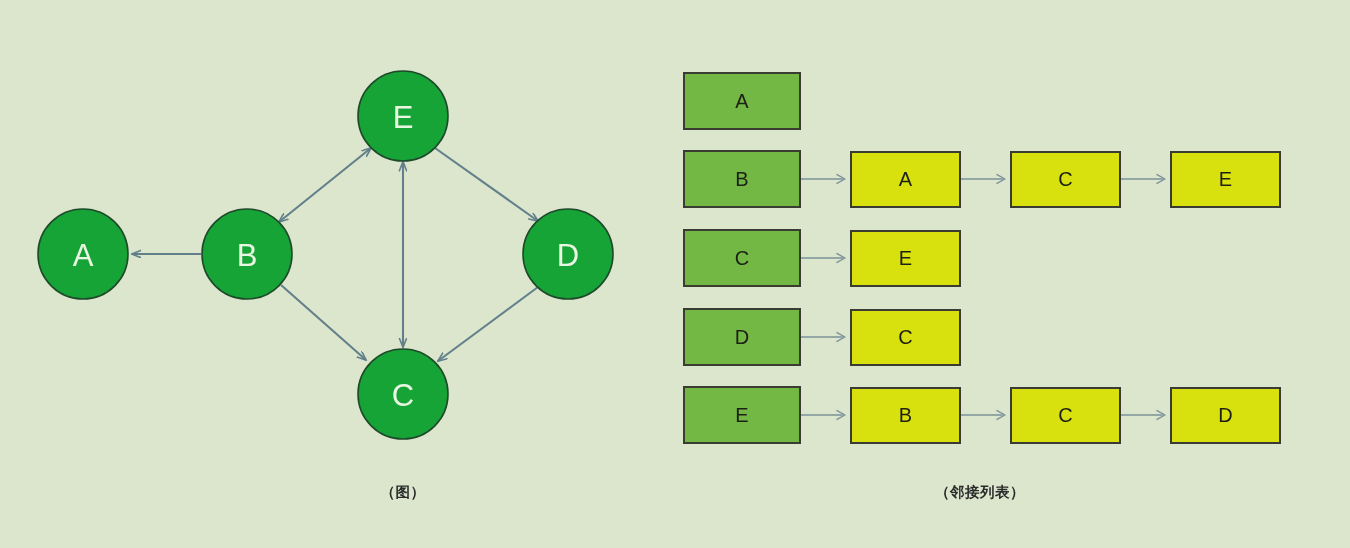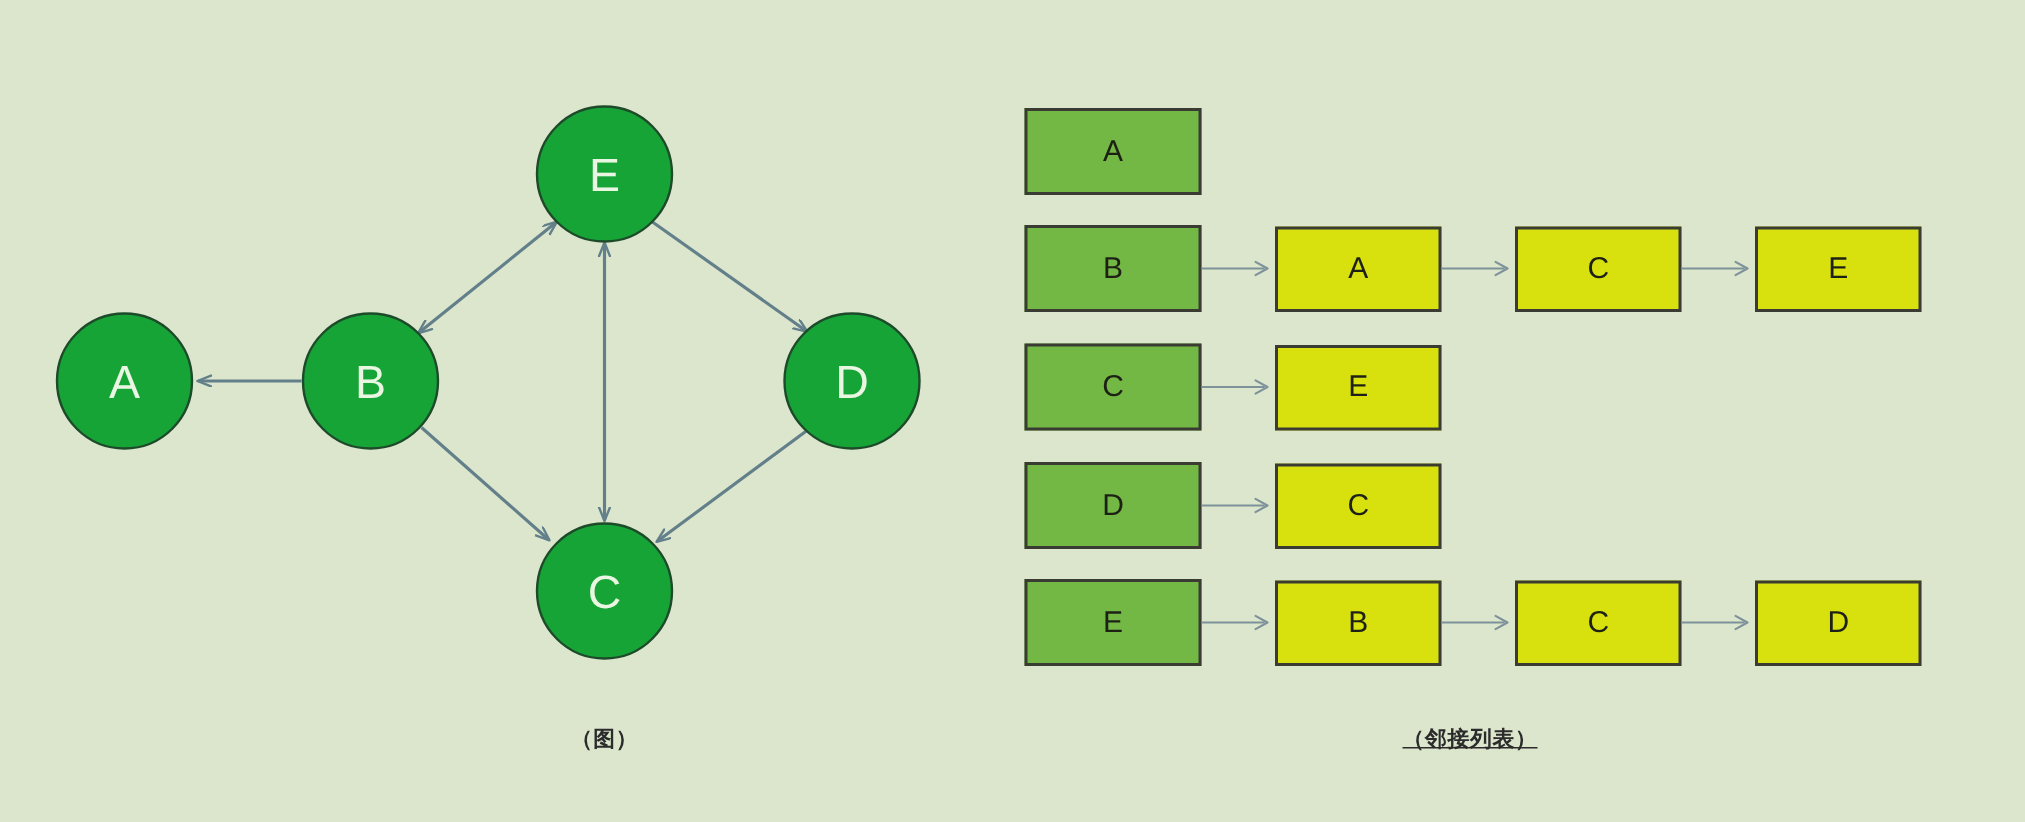--- a/index.html
+++ b/index.html
@@ -231,16 +231,16 @@
       <div class="adj-box">C</div>
       <div class="adj-arrow">
         <svg width="49" height="12" viewBox="0 0 49 12">
             <path d="M0,6 L42,6" stroke="#7d929a" stroke-width="1.4" fill="none"></path>
             <path d="M36,1.6 L44,6 L36,10.4" stroke="#7d929a" stroke-width="1.4" fill="none" stroke-linecap="round" stroke-linejoin="round"></path>
           </svg>
       </div>
       <div class="adj-box">D</div>
     </div>
 
-    <div class="caption" style="left:0; top:483px; width:620px; text-align:center;text-decoration:underline;">（邻接列表）</div>
+    <div class="caption" style="left:0; top:483px; width:620px; text-align:center;">（邻接列表）</div>
   </div>
 
 </div>
 
 </body></html>

